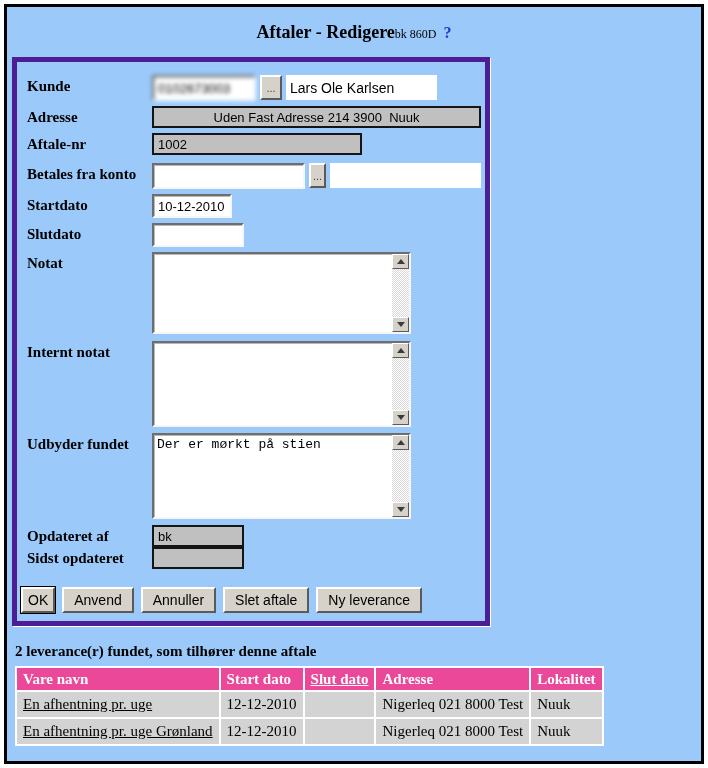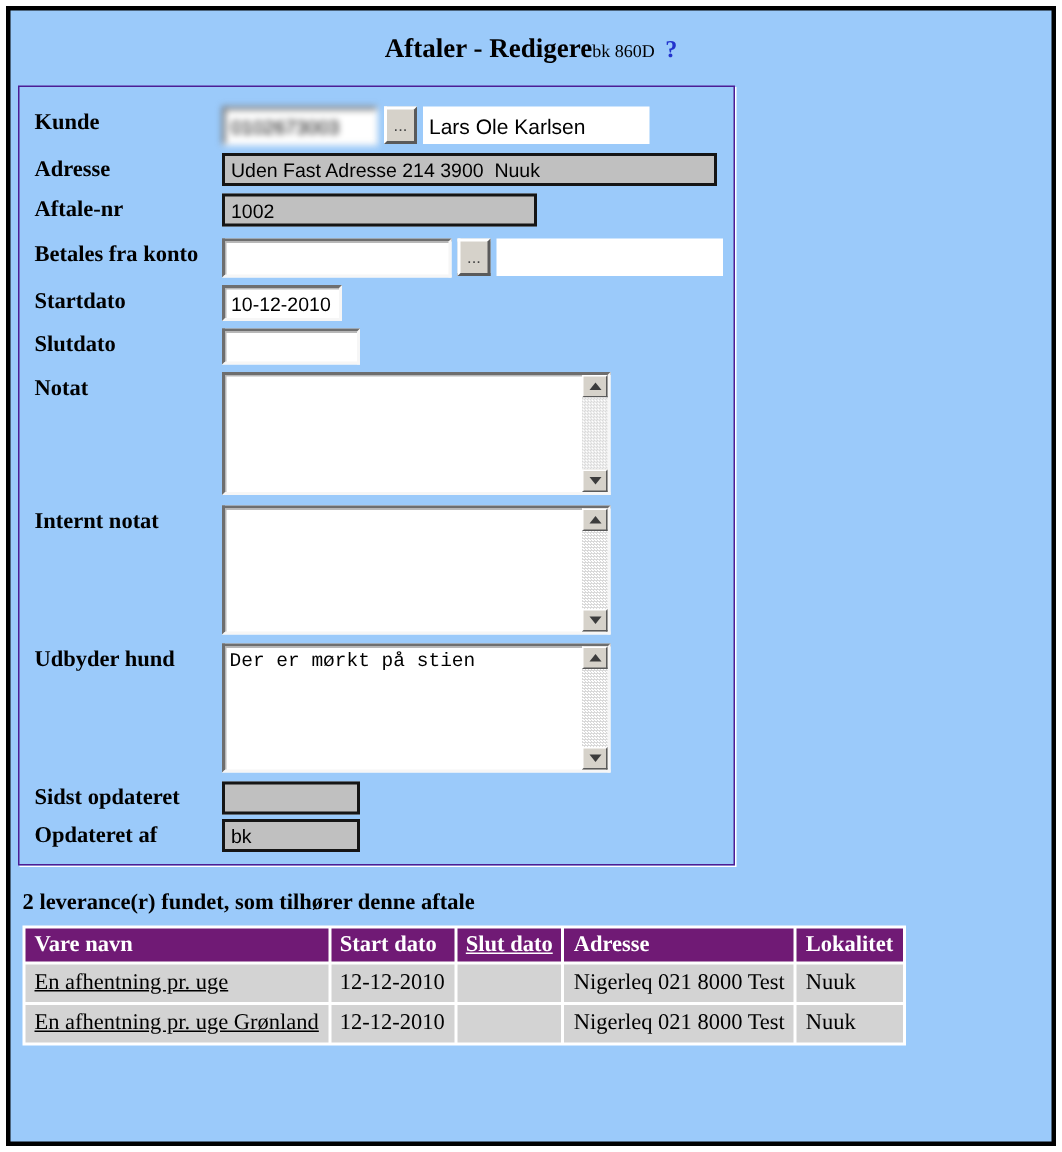--- a/index.html
+++ b/index.html
@@ -17,21 +17,21 @@
   
   .hdr { display:flex; justify-content:center; align-items:baseline; padding:15px 5px 0 5px; margin-bottom:14px; }
   .hdr-title { font-size:18px; font-weight:bold; color:#000; }
   .hdr-right { display:flex; align-items:baseline; gap:7px; }
   .hdr-user { font-size:12px; font-weight:normal; color:#000; }
   .hdr-help { font-size:16px; font-weight:bold; color:#2233cc; text-decoration:none; cursor:pointer; }
 
   
   .fbox {
     width:478px;
-    border:1px solid #4c1d95;
+    border:5px solid #4c1d95;
     box-shadow:1px 1px 0 #ffffff;
     padding:13px 4px 8px 4px;
     background:#9bcafa;
   }
   .frow { display:flex; align-items:flex-start; margin-bottom:5px; }
   .flabel {
     width:131px; flex:0 0 131px;
     font-size:15px; font-weight:bold; color:#000;
     padding:3px 2px 0 6px;
   }
@@ -120,21 +120,21 @@
   .btn.default { box-shadow:0 0 0 1px #000; padding:2px 5px; }
 
   
   .summary { font-size:15px; font-weight:bold; color:#000; margin:17px 0 6px 3px; }
   table.lev {
     border-collapse:separate; border-spacing:2px;
     background:#ffffff; margin-left:3px;
     font-size:15px;
   }
   table.lev th {
-    background:#701a75; color:#ffffff; font-weight:bold;
+    background:#ec4899; color:#ffffff; font-weight:bold;
     text-align:left; padding:2px 6px; height:22px; white-space:nowrap;
   }
   table.lev td {
     background:#d3d3d3; color:#000;
     padding:4px 6px; height:23px; white-space:nowrap;
   }
   table.lev a { color:#000000; text-decoration:underline; cursor:pointer; }
   .w-vare { min-width:181px; } .w-start { min-width:64px; } .w-slut { min-width:56px;text-decoration:underline; }
   .w-adr { min-width:138px; } .w-lok { min-width:57px; }
 </style>
@@ -156,21 +156,21 @@
 
       <div class="frow">
         <div class="flabel">Kunde</div>
         <input class="tin redacted" style="width: 104px;" value="0102673003">
         <button class="dots">...</button>
         <input class="flat" style="width: 151px;" readonly="" value="Lars Ole Karlsen">
       </div>
 
       <div class="frow">
         <div class="flabel">Adresse</div>
-        <div class="gray" style="width:330px;">Uden Fast Adresse 214 3900  Nuuk</div>
+        <div class="gray" style="width:330px;text-align:center;">Uden Fast Adresse 214 3900  Nuuk</div>
       </div>
 
       <div class="frow" style="margin-bottom:8px;">
         <div class="flabel">Aftale-nr</div>
         <div class="gray" style="width:210px;">1002</div>
       </div>
 
       <div class="frow">
         <div class="flabel">Betales fra konto</div>
         <input class="tin" style="width: 153px;">
@@ -213,45 +213,52 @@
               </div>
             <div class="sb-track"></div>
             <div class="sb-btn">
                 <span class="tri-dn"></span>
               </div>
           </div>
         </div>
       </div>
 
       <div class="frow" style="margin-bottom:6px;">
-        <div class="flabel">Udbyder hund</div>
+        <div class="flabel">Udbyder fundet</div>
         <div class="tawrap tall">
           <textarea style="">Der er mørkt på stien</textarea>
           <div class="sbar">
             <div class="sb-btn">
                 <span class="tri-up"></span>
               </div>
             <div class="sb-track"></div>
             <div class="sb-btn">
                 <span class="tri-dn"></span>
               </div>
           </div>
         </div>
       </div>
 
+      <div class="frow" style="margin-bottom:0;">
+        <div class="flabel">Opdateret af</div>
+        <div class="gray" style="width:92px;">bk</div>
+      </div>
+
       <div class="frow" style="margin-bottom:3px;">
         <div class="flabel">Sidst opdateret</div>
         <div class="gray" style="width:92px;"></div>
       </div>
 
-      <div class="frow" style="margin-bottom:0;">
-        <div class="flabel">Opdateret af</div>
-        <div class="gray" style="width:92px;">bk</div>
-      </div>
-
+      <div class="btnrow">
+        <button class="btn default">OK</button>
+        <button class="btn">Anvend</button>
+        <button class="btn">Annuller</button>
+        <button class="btn">Slet aftale</button>
+        <button class="btn">Ny leverance</button>
+      </div>
 
     </div>
 
     <div class="summary">2 leverance(r) fundet, som tilhører denne aftale</div>
 
     <table class="lev">
       <thead>
         <tr>
           <th class="w-vare">Vare navn</th>
           <th class="w-start">Start dato</th>

